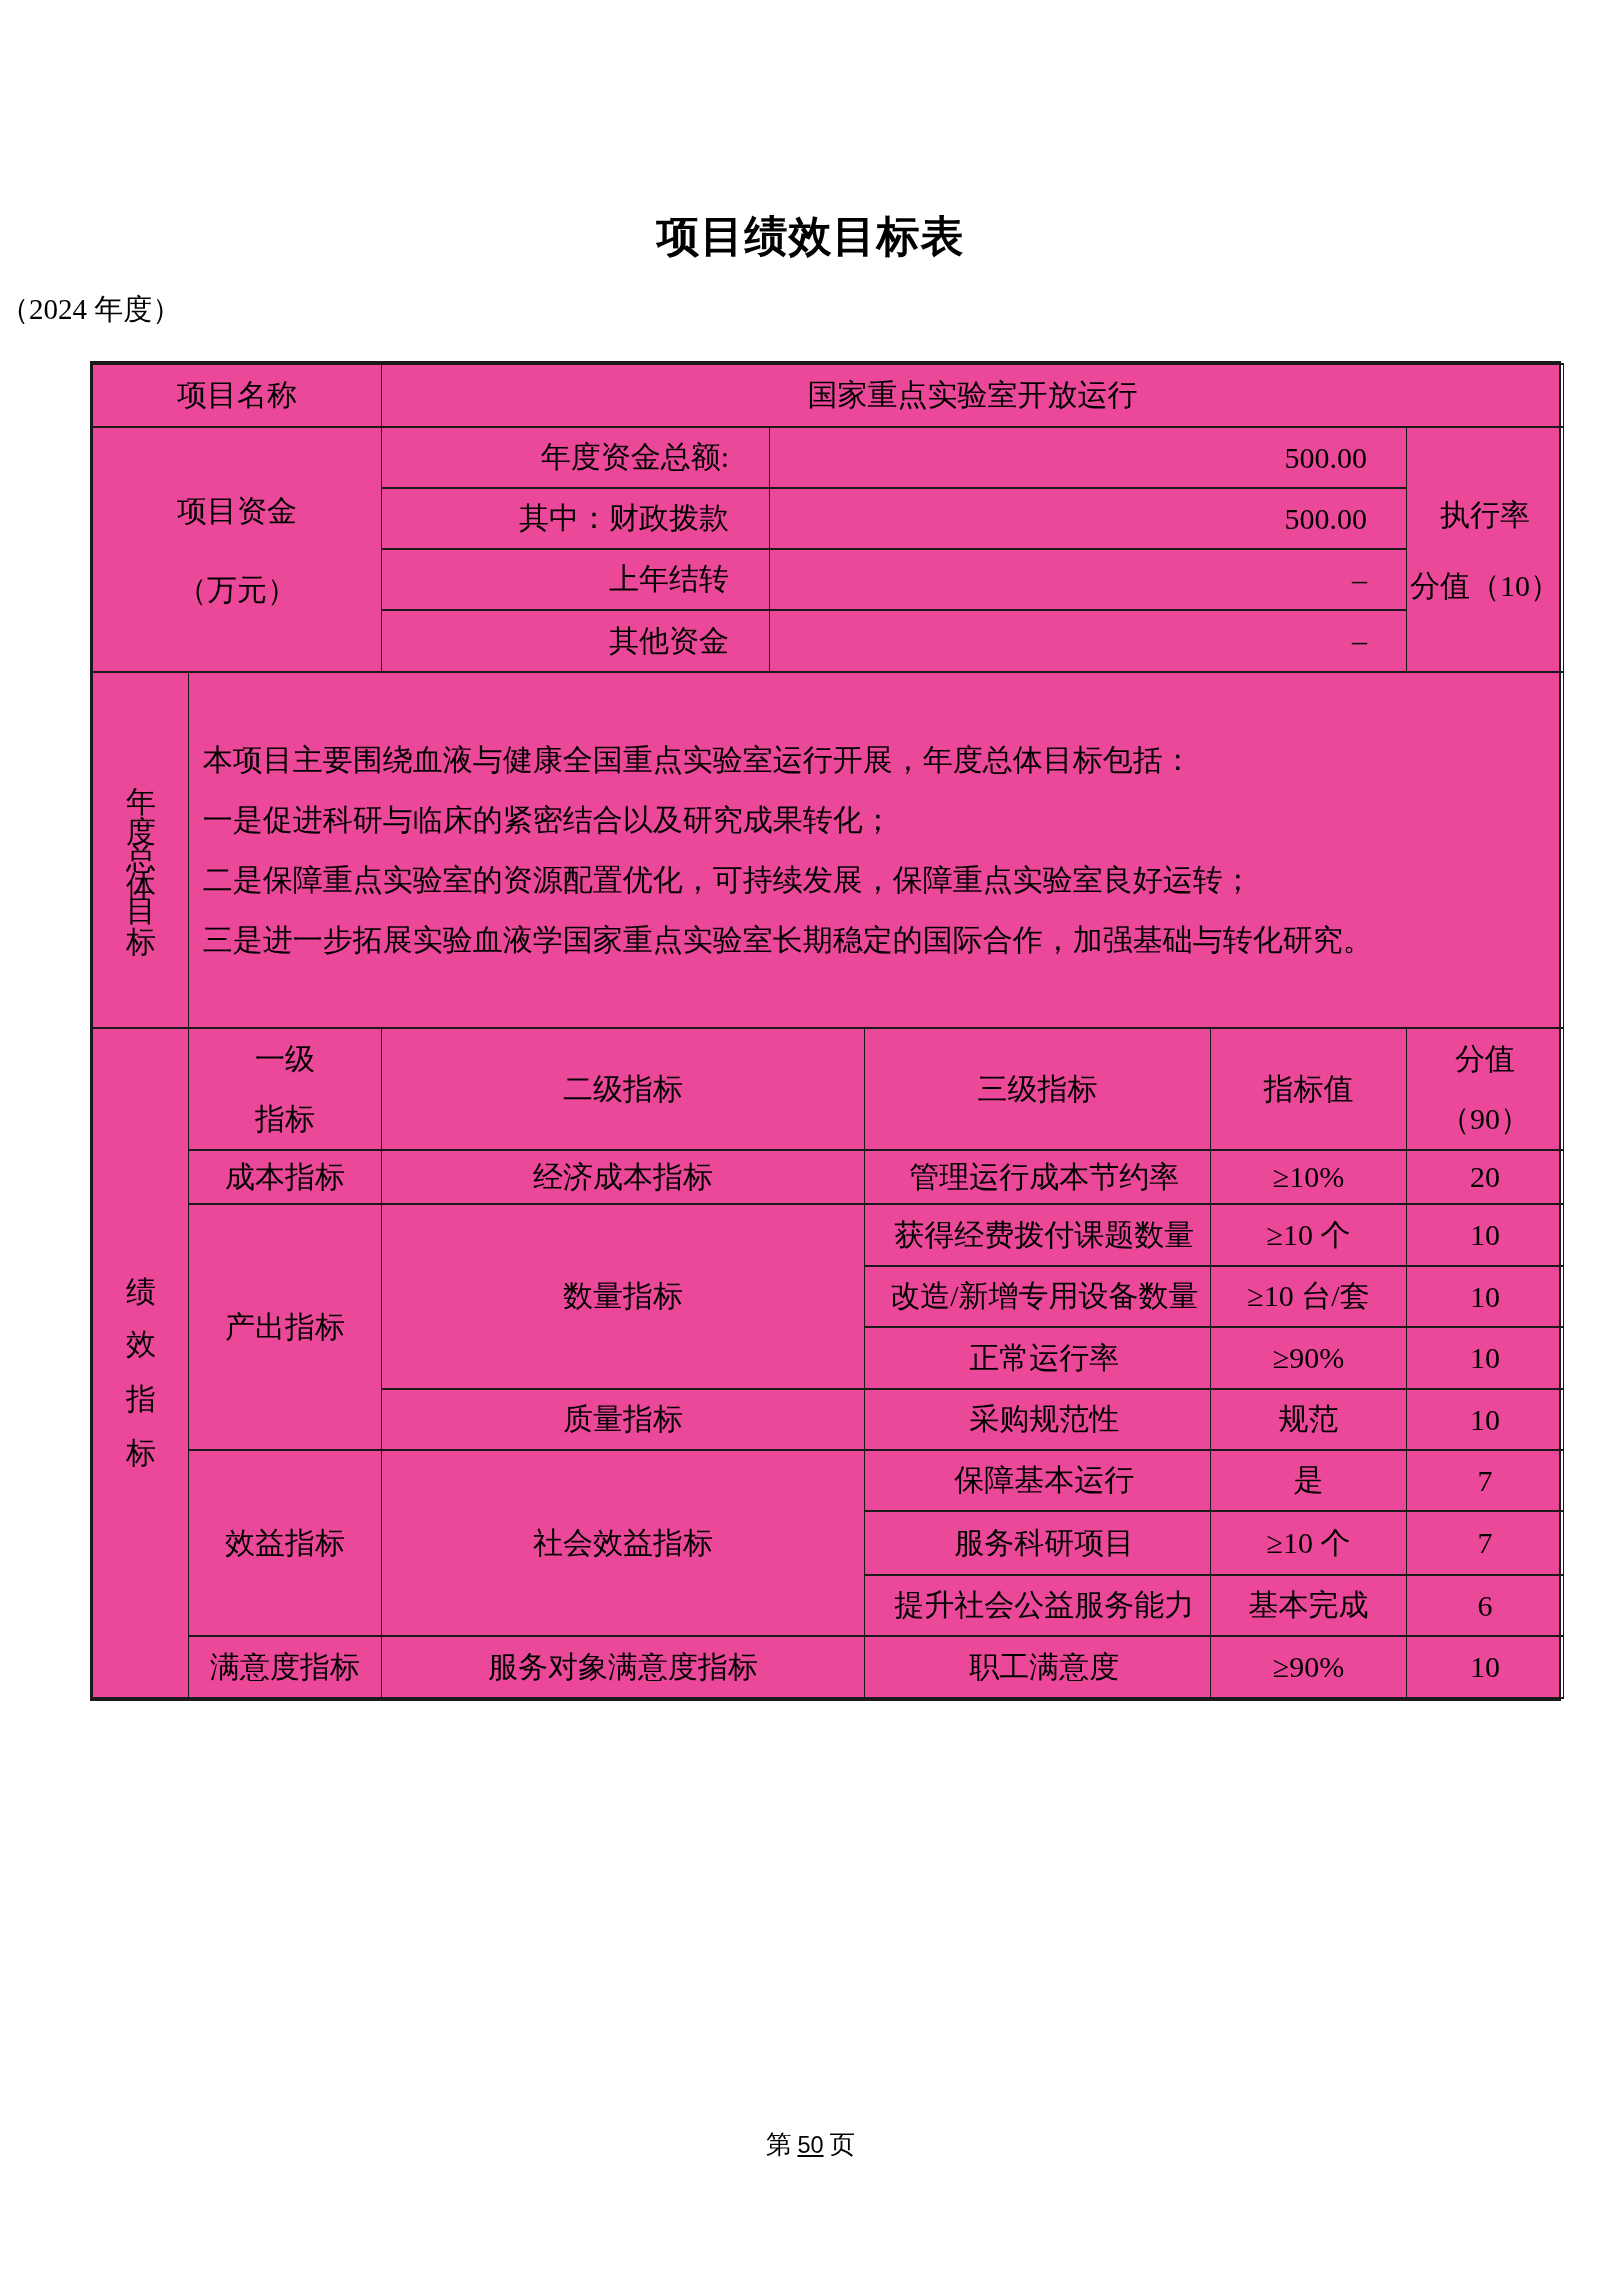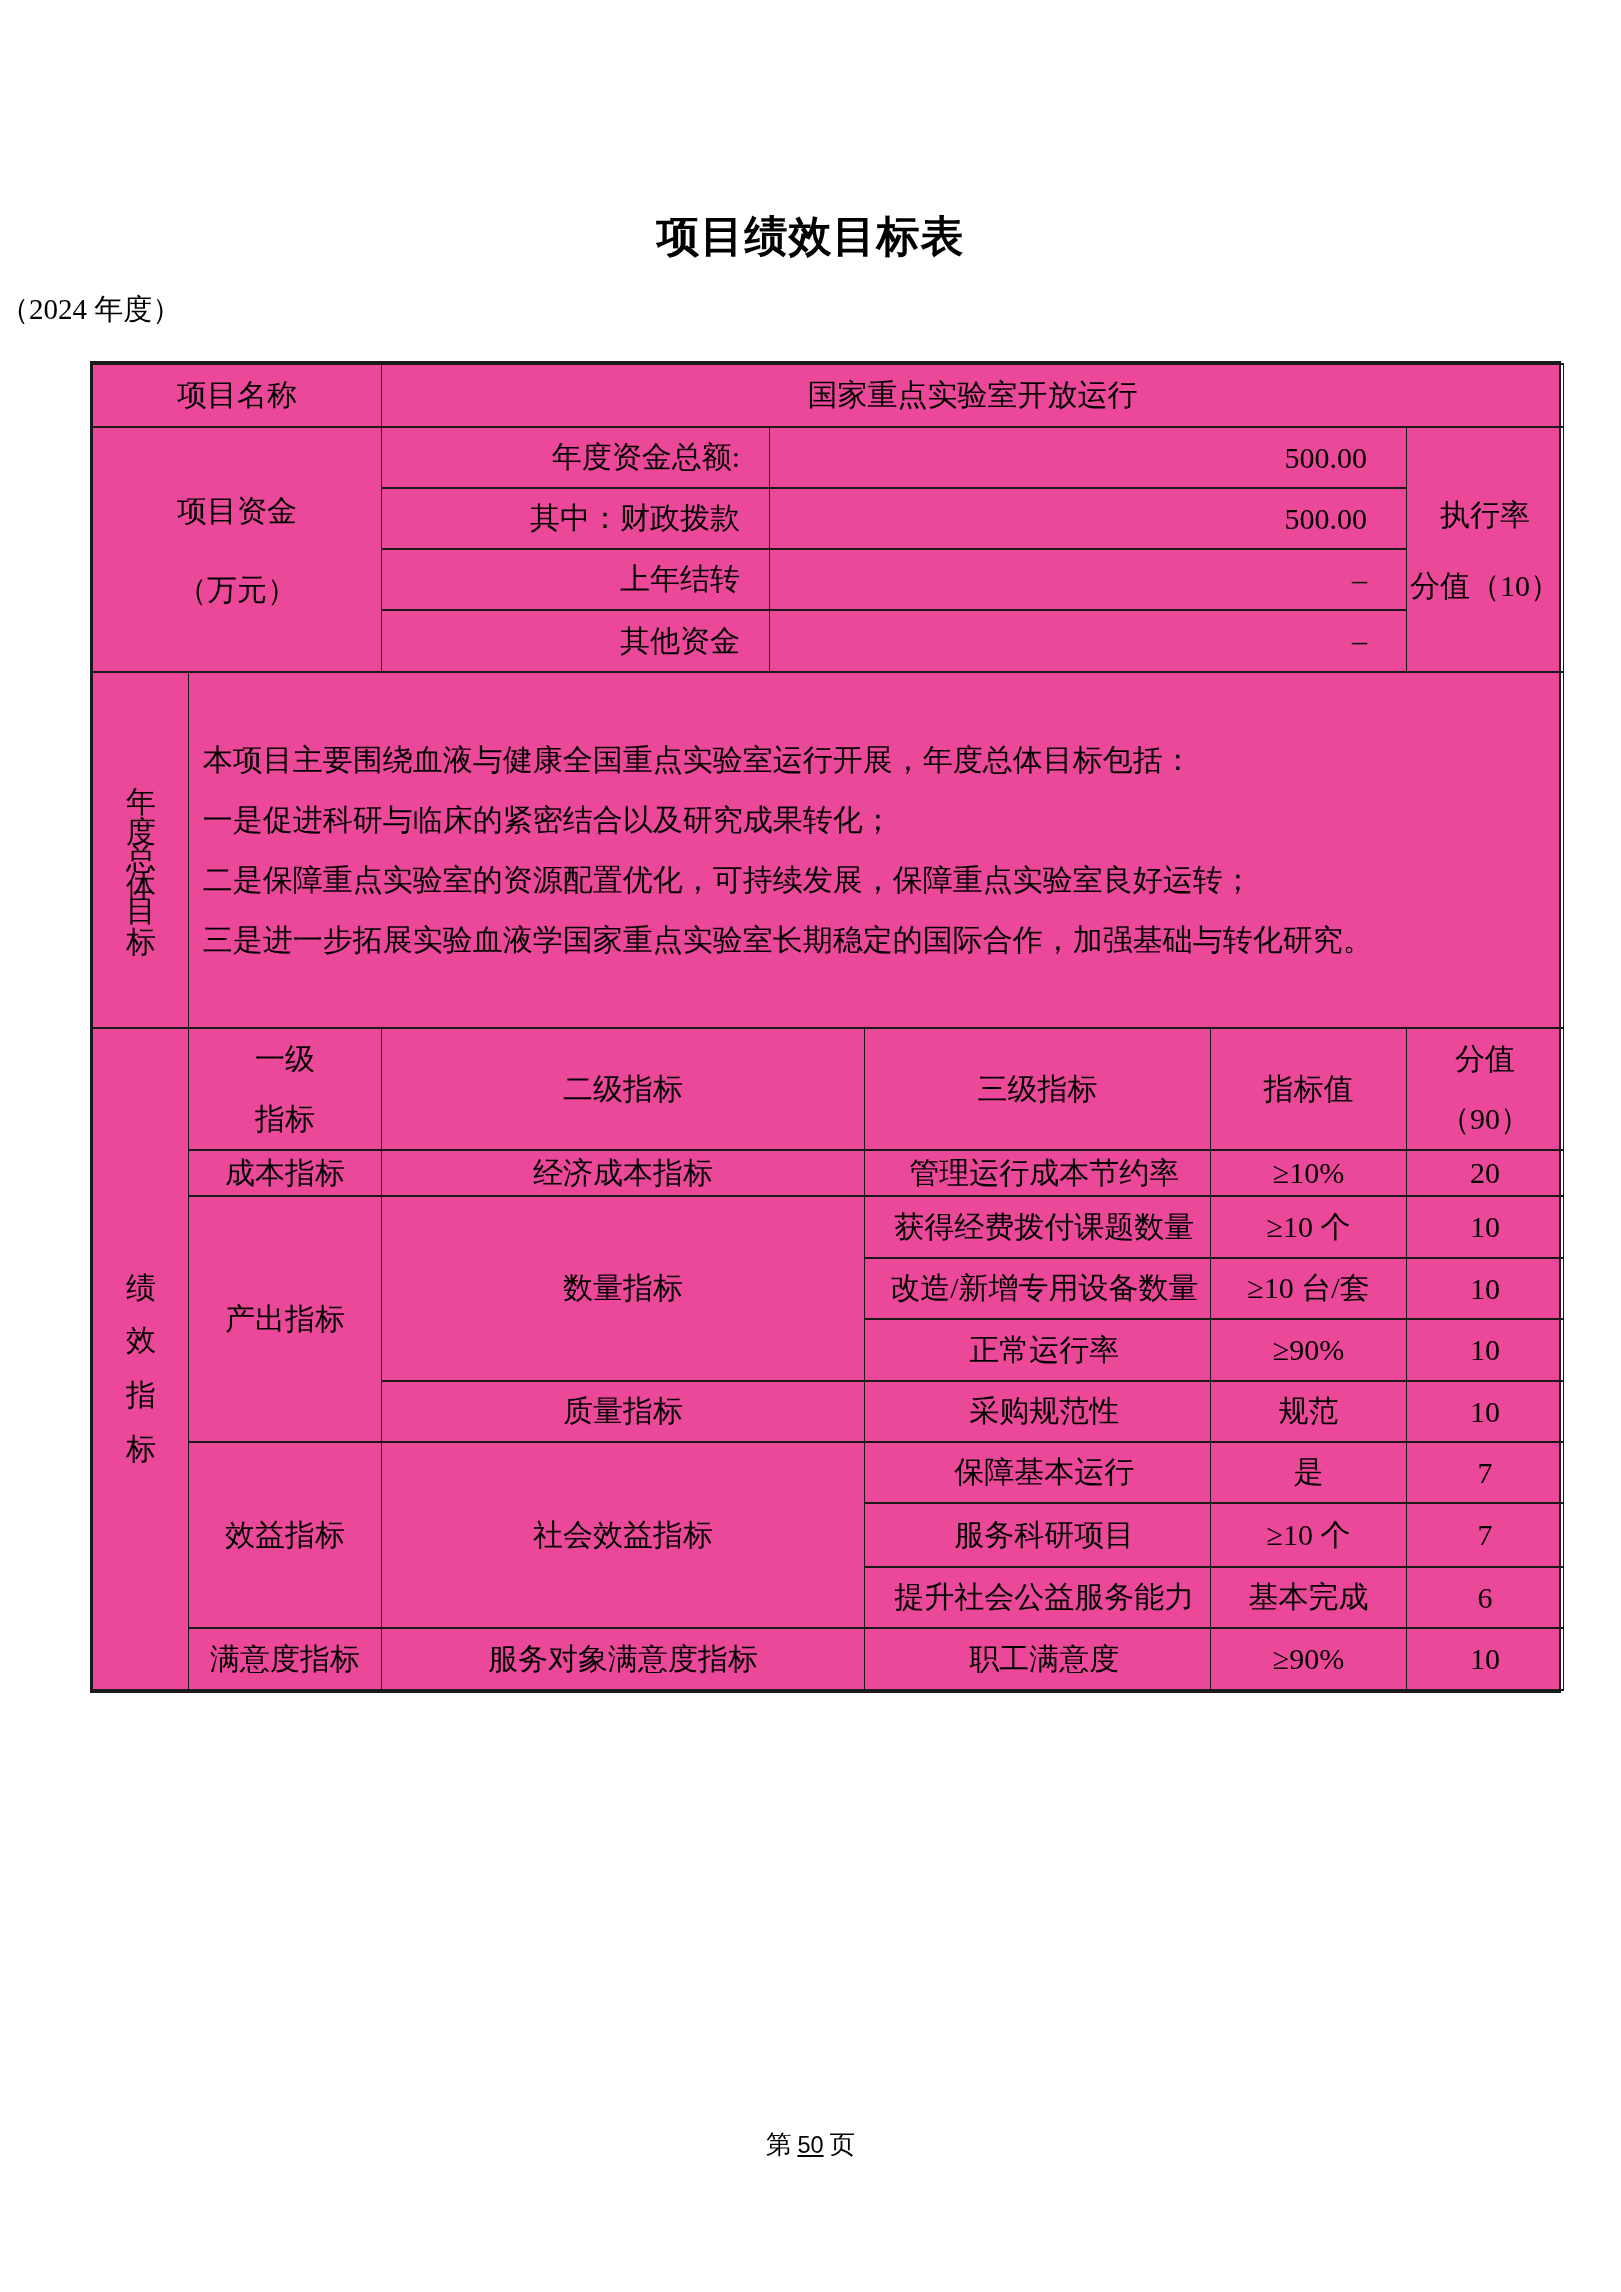--- a/index.html
+++ b/index.html
@@ -29,21 +29,21 @@
     border-collapse:collapse; table-layout:fixed; width:100%;
   }
   table + table { margin-top:-2px; }
   td {
     border:1px solid #1a1a1a;
     border-top-width:2px; border-bottom-width:2px;
     vertical-align:middle; text-align:center;
     font-size:30px; padding:0; overflow:hidden;
   }
   .small25 { font-size:24.5px; }
-  .lab-right { text-align:right; padding-right:29px; box-sizing:border-box;margin-top:32px; }
+  .lab-right { text-align:right; padding-right:40px; box-sizing:border-box;margin-top:32px; }
   .val-right { text-align:right; padding-right:39px; box-sizing:border-box; }
   .left-pad { text-align:center; padding-left:13.7px; box-sizing:border-box; }
   .pre { white-space:pre-line; }
   .lh-funding { line-height:79px; }
   .lh-rate { line-height:71px; }
   .lh-hdr { line-height:60px; }
   .goal-content { text-align:left; padding-left:13.7px; box-sizing:border-box; }
   .goal-line { line-height:60px; font-size:30px; }
   .vert {
     writing-mode:vertical-rl; text-orientation:upright;
@@ -148,21 +148,21 @@
         <span class="vert vert-ind">绩效指标</span>
       </td>
       <td class="pre lh-hdr">一级
 指标</td>
       <td>二级指标</td>
       <td>三级指标</td>
       <td>指标值</td>
       <td class="pre lh-hdr">分值
 （90）</td>
     </tr>
-    <tr style="height:46px">
+    <tr style="height:54px">
       <td>成本指标</td>
       <td>经济成本指标</td>
       <td class="left-pad">管理运行成本节约率</td>
       <td>≥10%</td>
       <td>20</td>
     </tr>
     <tr style="height:62px">
       <td rowspan="4">产出指标</td>
       <td rowspan="3">数量指标</td>
       <td class="left-pad">获得经费拨付课题数量</td>

